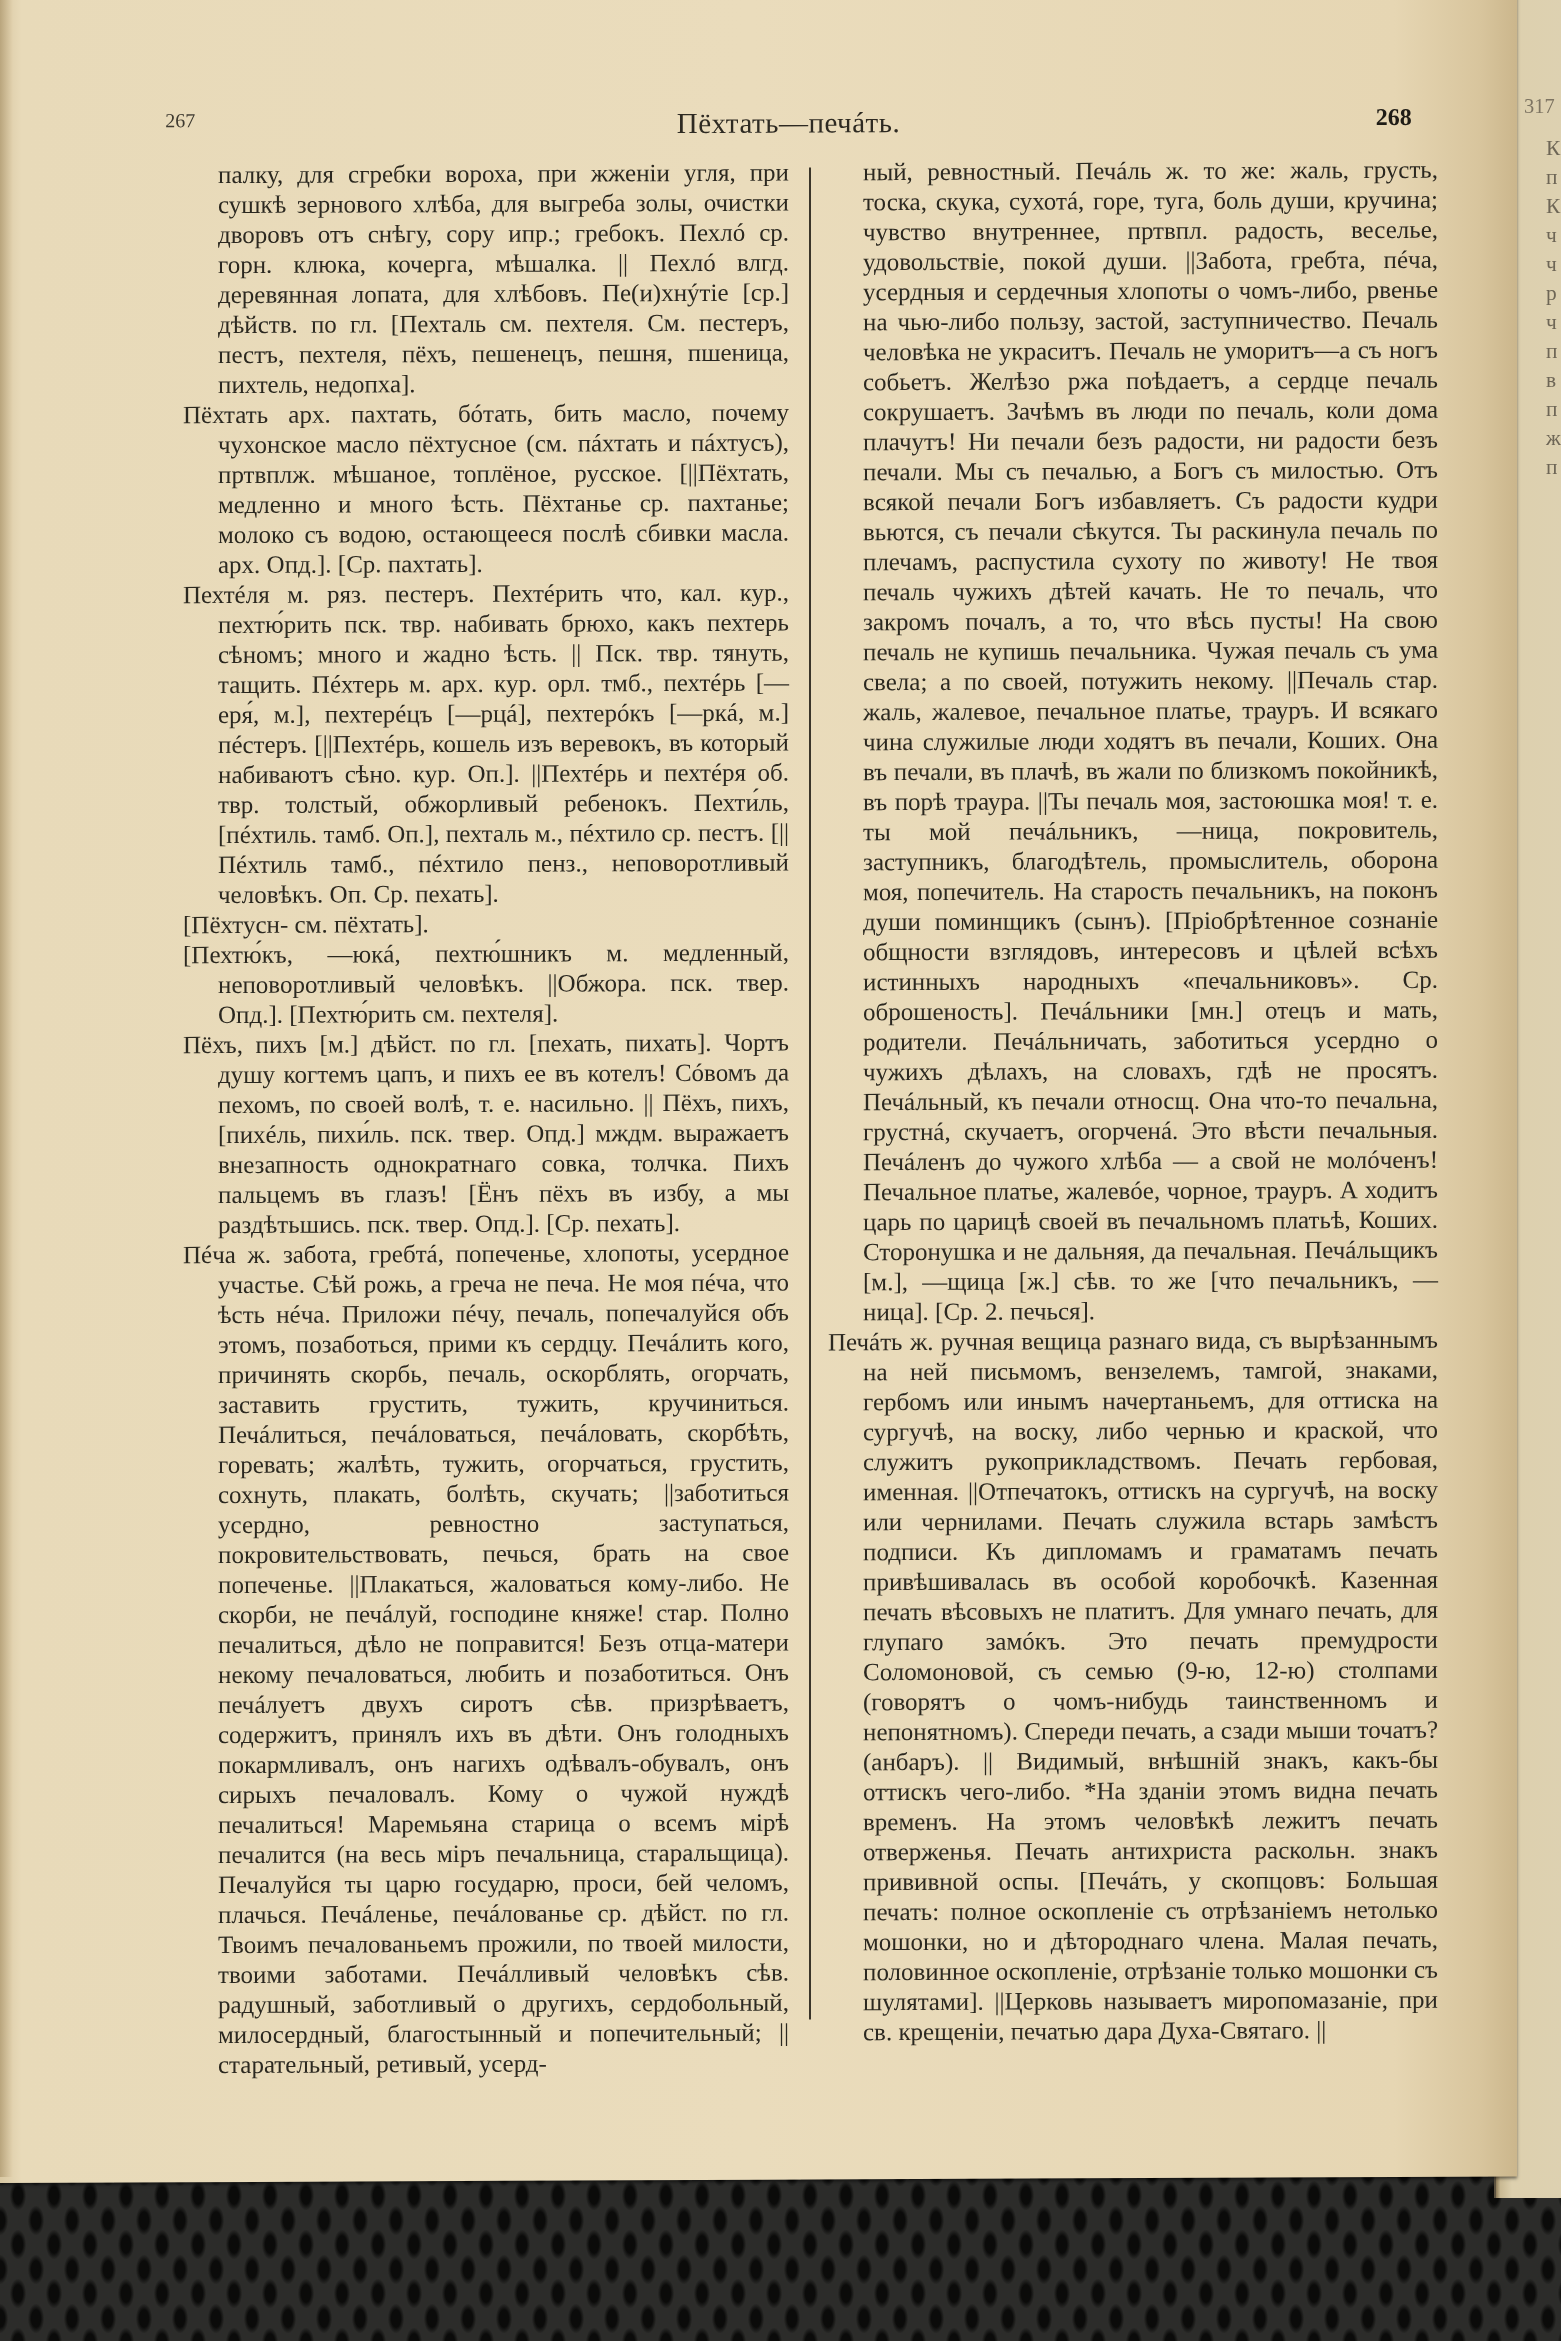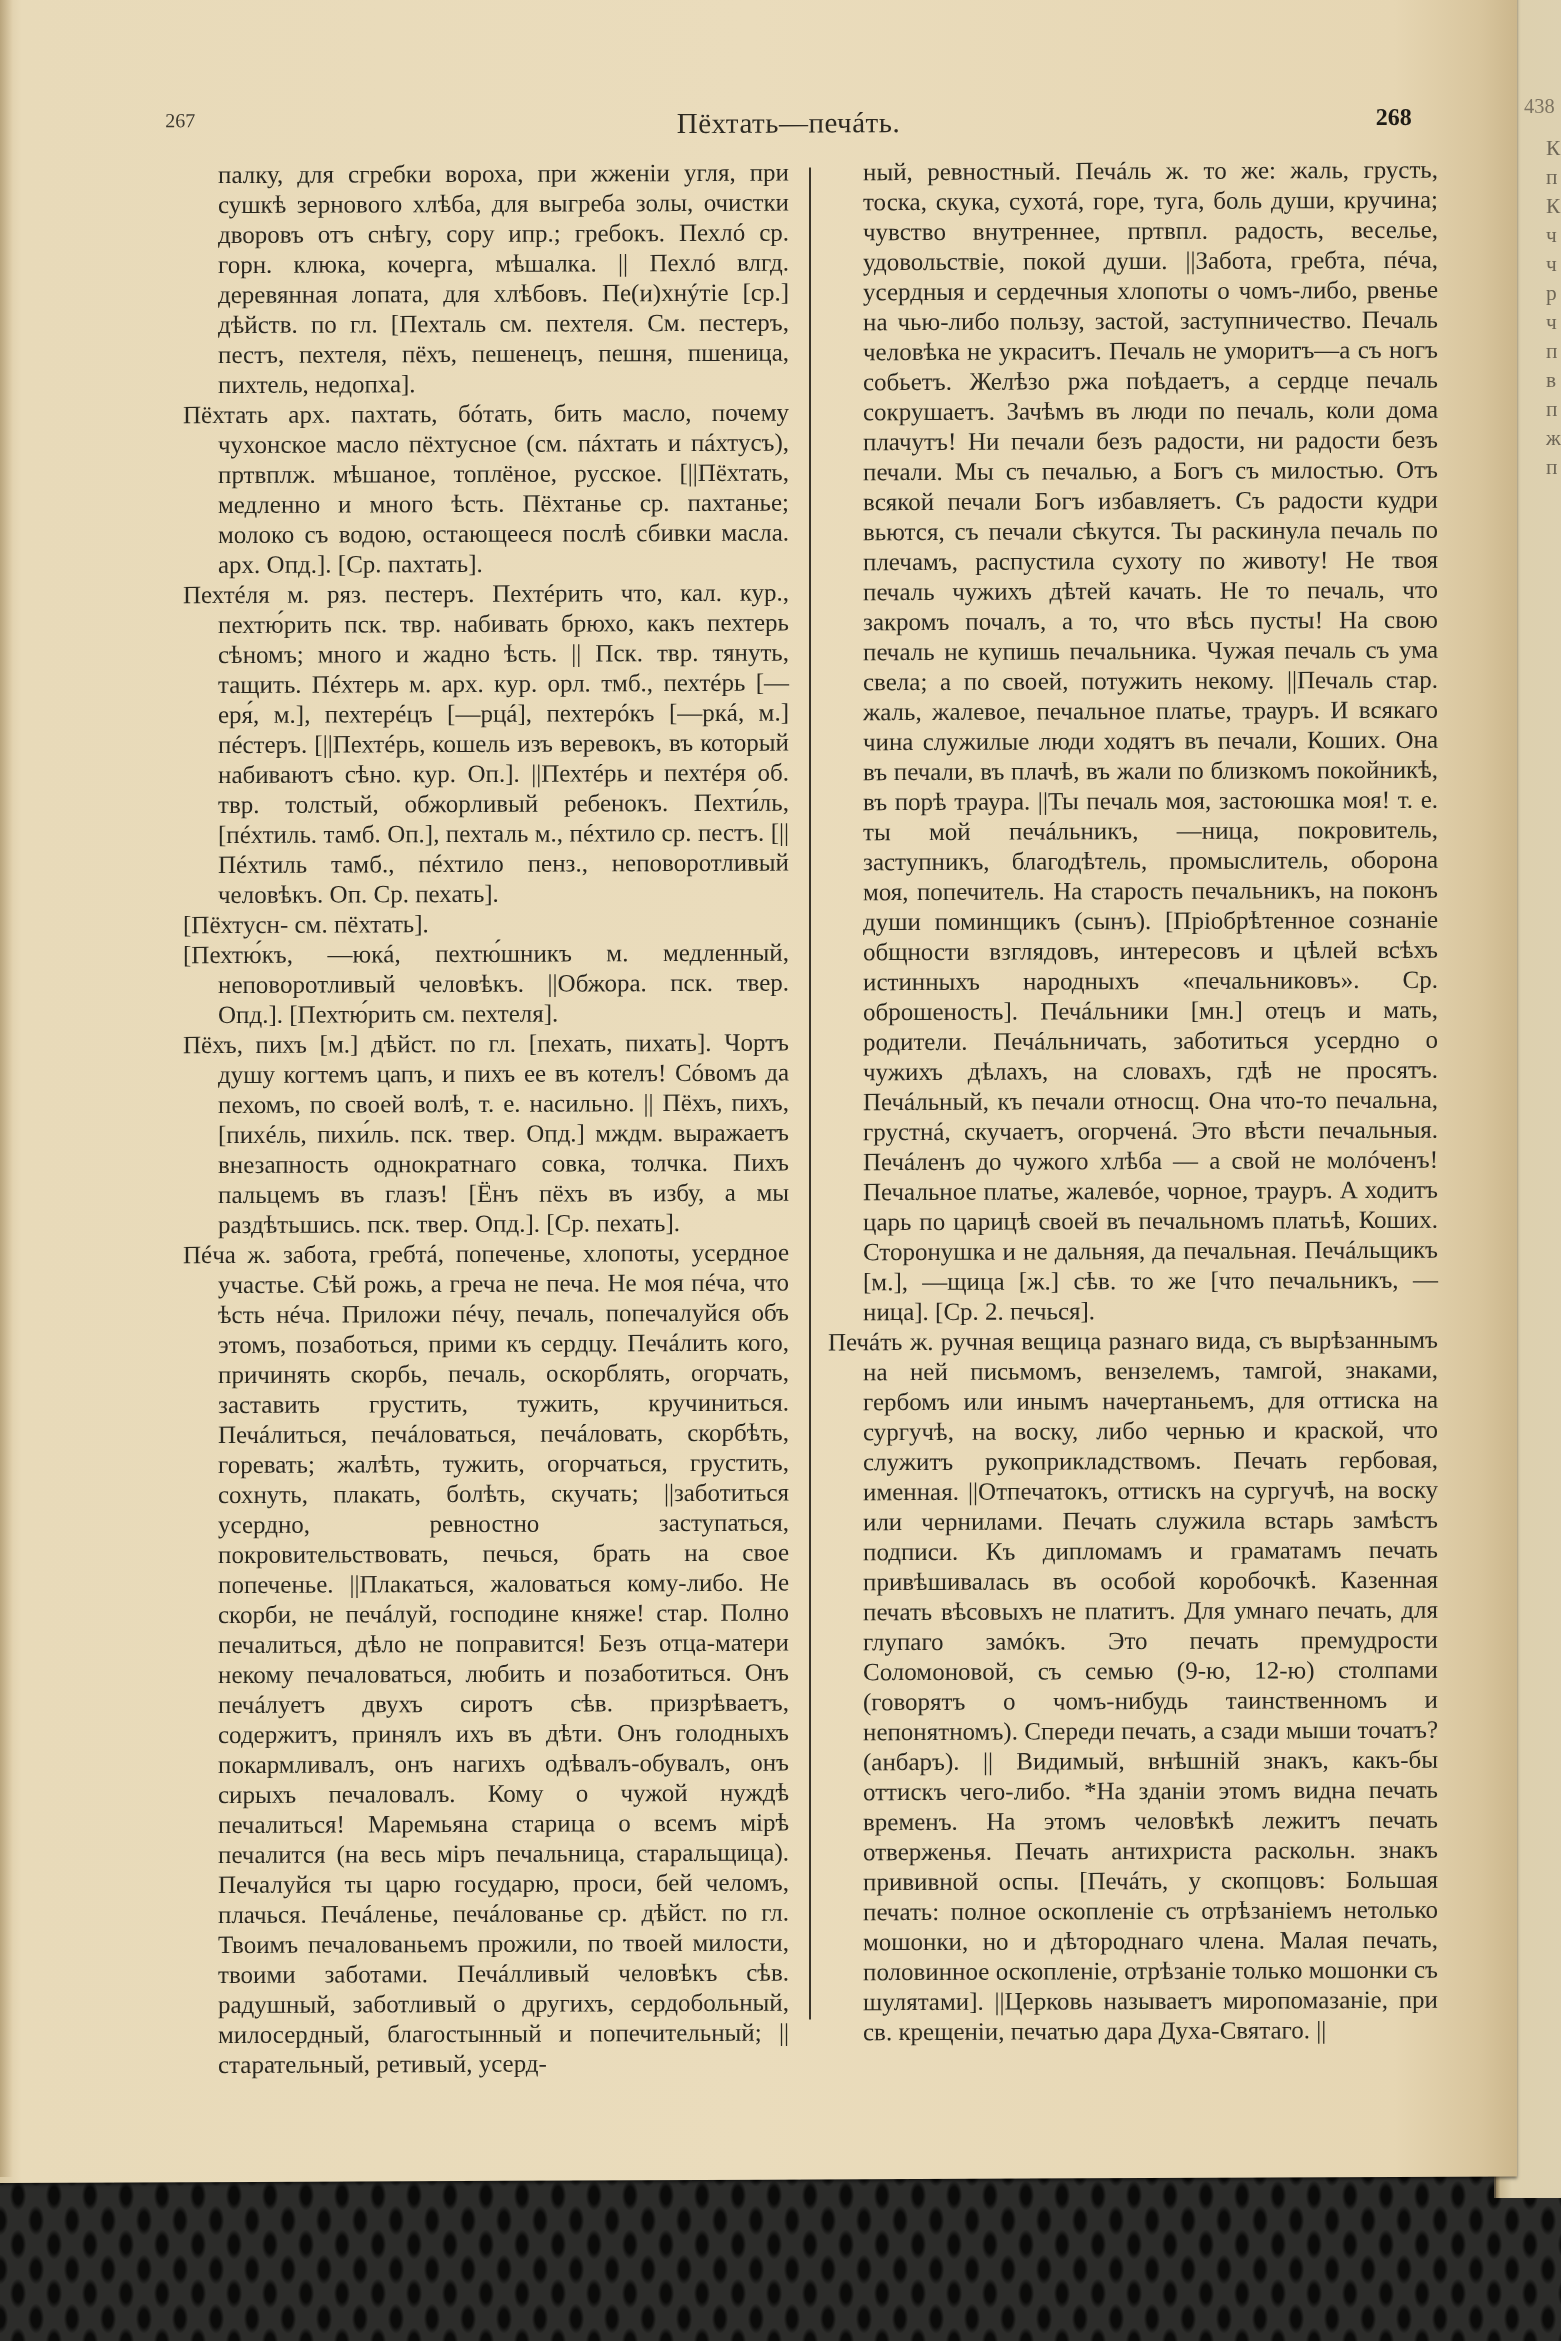--- a/index.html
+++ b/index.html
@@ -51,21 +51,21 @@
   }
   .entry { margin: 0; padding-left: 35px; text-indent: -35px; }
   .entry.cont { padding-left: 35px; text-indent: 0; }
 </style>
 </head>
 <body>
 
 <div class="mat"></div>
 
 <div class="next-page">
-  <div class="pnum">438</div>
+  <div class="pnum">317</div>
   <div class="frag" style="top:134px">К</div>
   <div class="frag" style="top:163px">п</div>
   <div class="frag" style="top:192px">К</div>
   <div class="frag" style="top:221px">ч</div>
   <div class="frag" style="top:250px">ч</div>
   <div class="frag" style="top:279px">р</div>
   <div class="frag" style="top:308px">ч</div>
   <div class="frag" style="top:337px">п</div>
   <div class="frag" style="top:366px">в</div>
   <div class="frag" style="top:395px">п</div>

